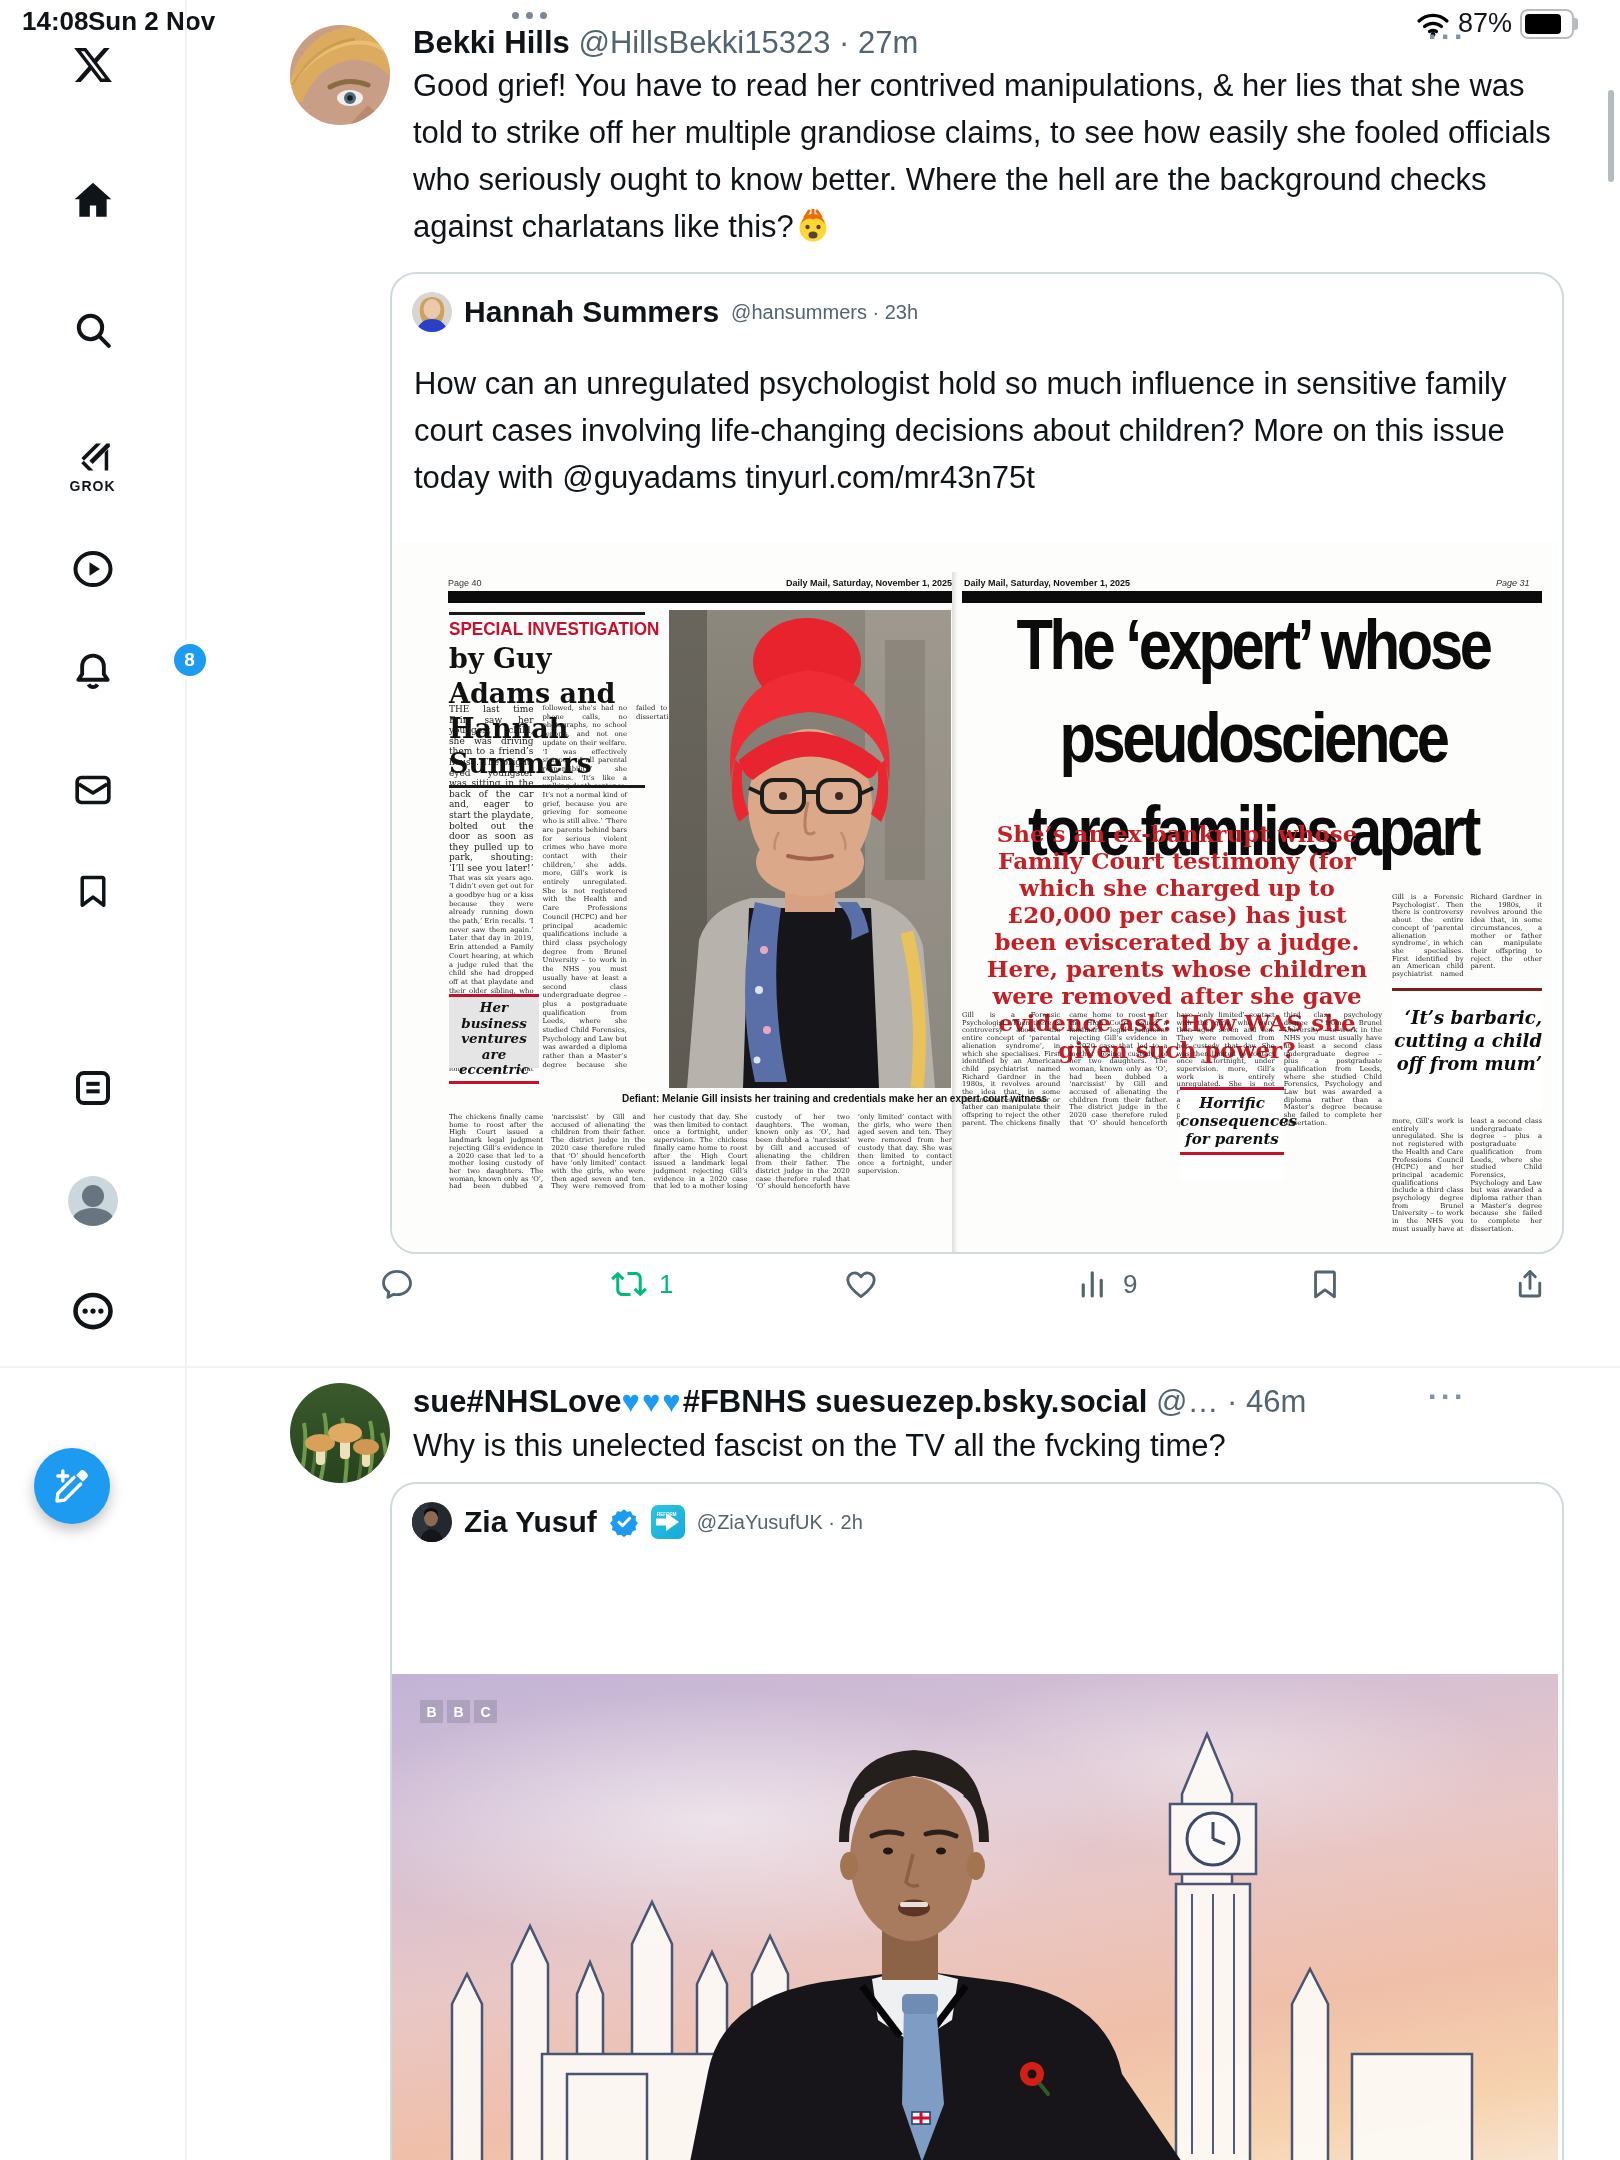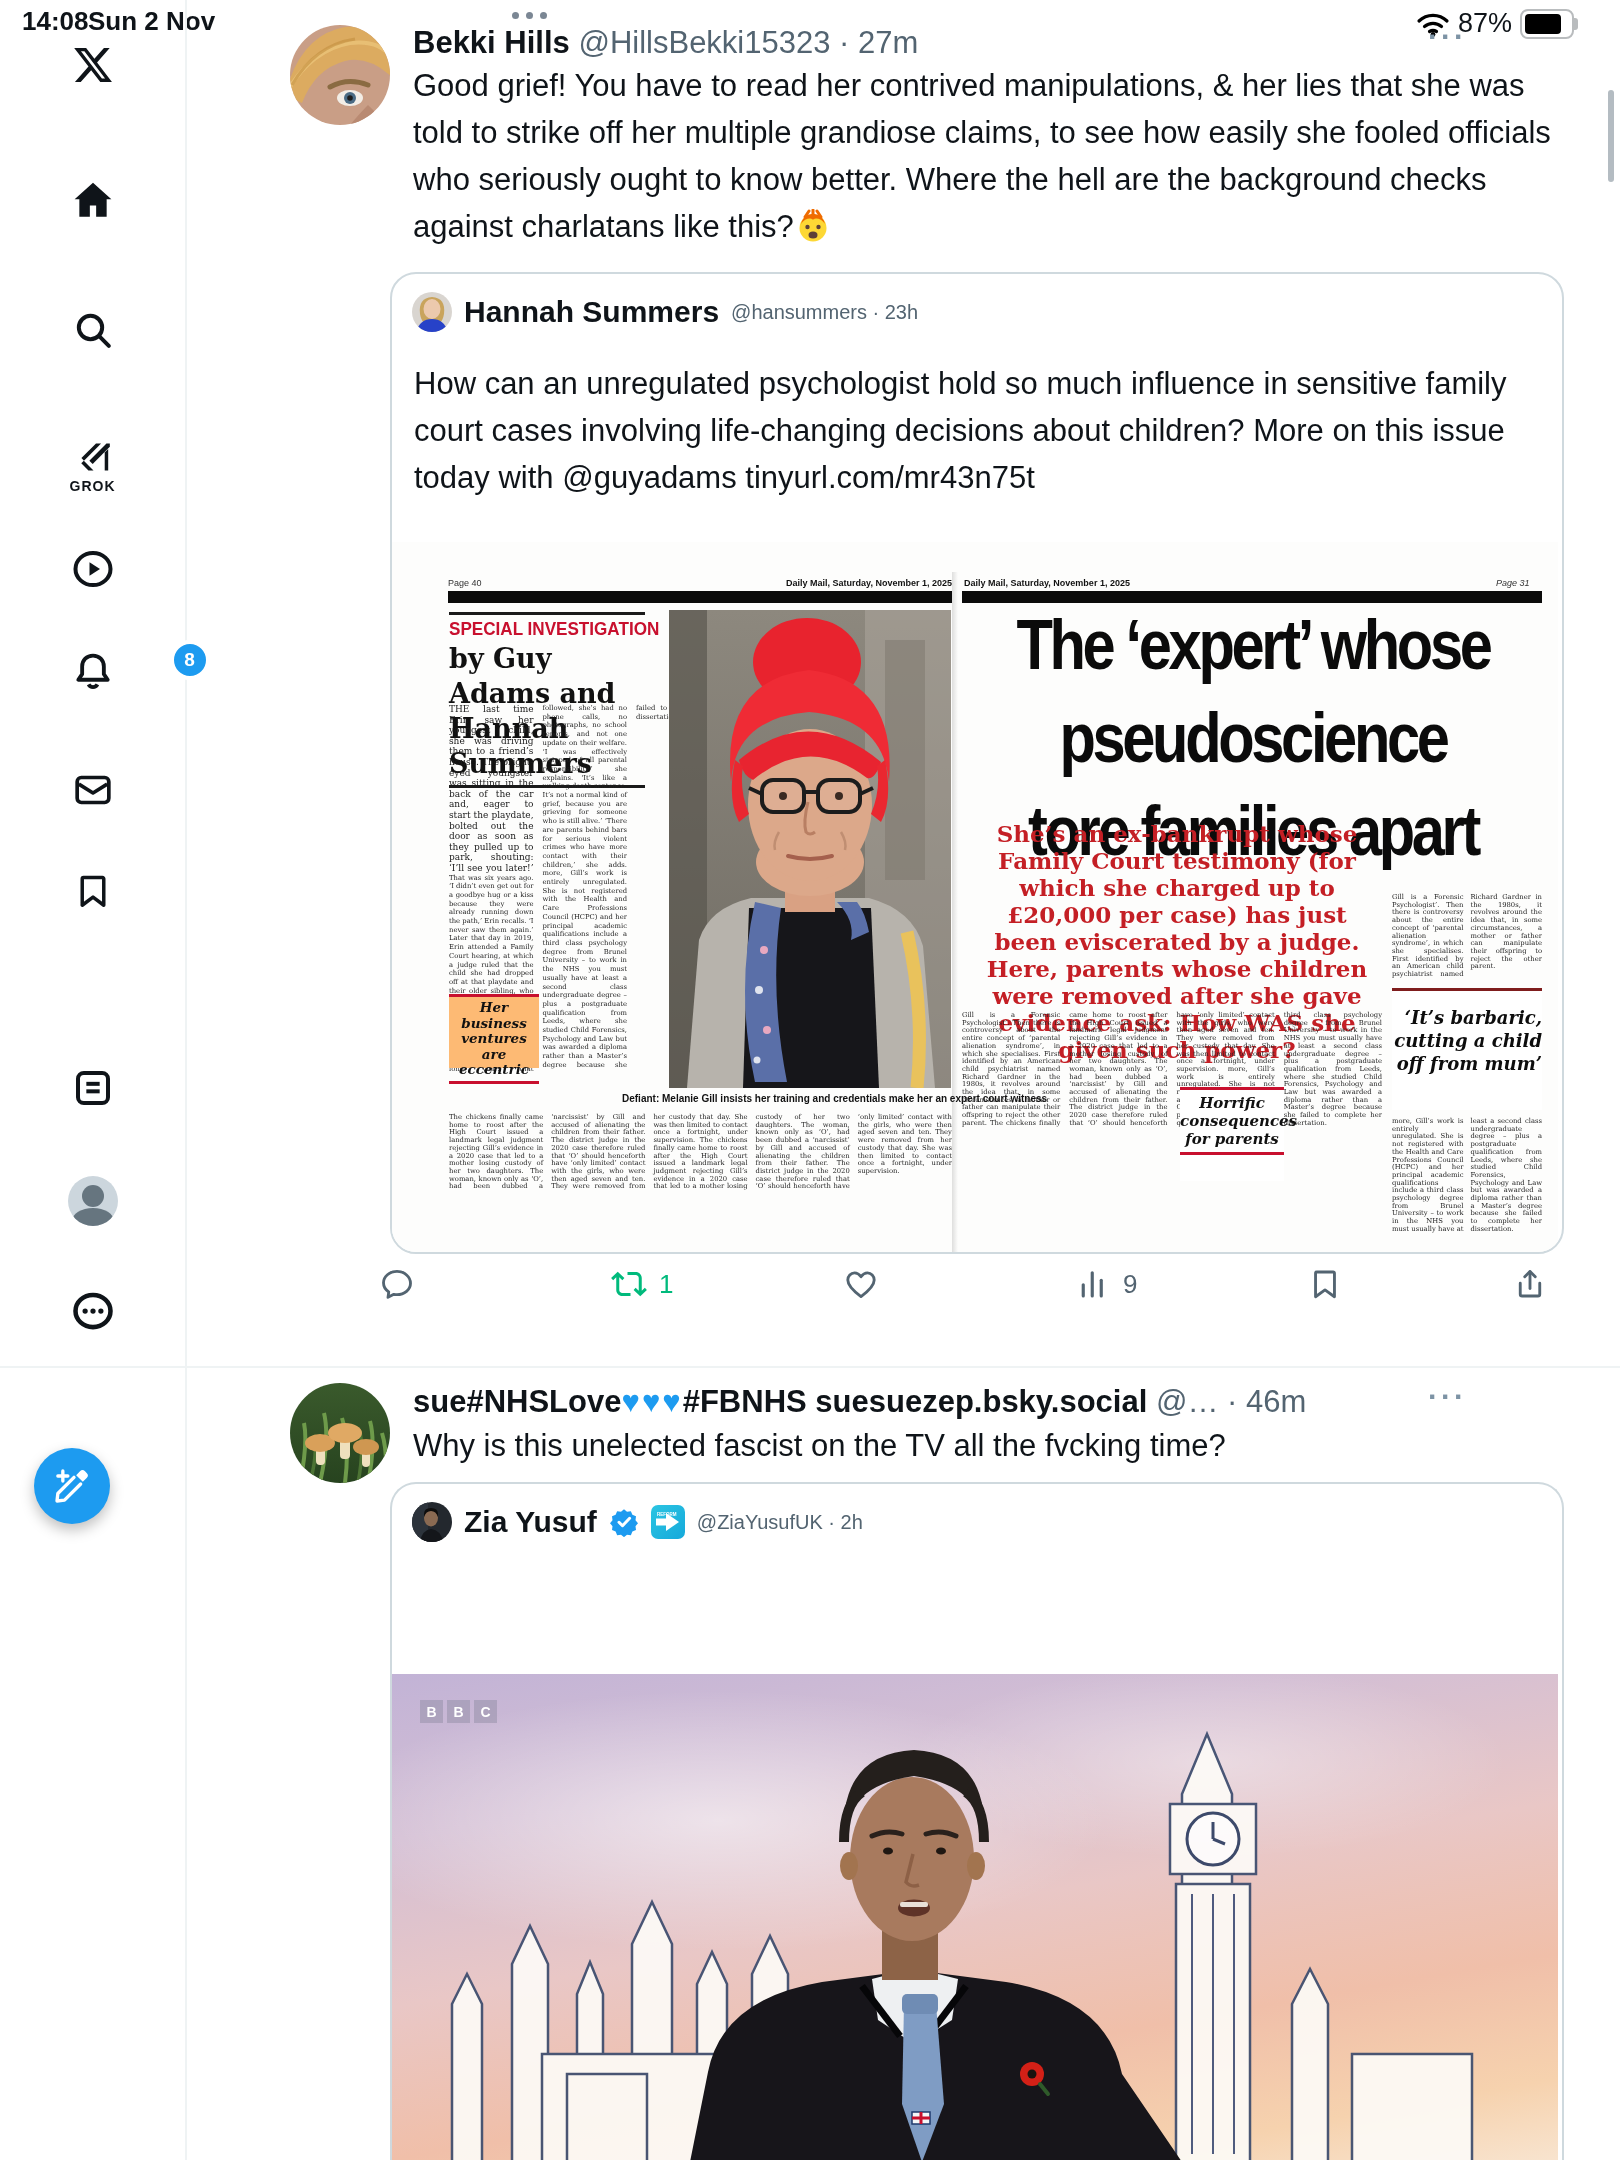--- a/index.html
+++ b/index.html
@@ -63,21 +63,21 @@
   .np-bar{position:absolute;top:49px;height:12px;background:#0b0b0b;}
   .np-kicker{position:absolute;left:57px;top:70px;width:196px;}
   .np-kicker .rule{height:3px;background:#1a1a1a;}
   .np-kicker .k{color:#c8102e;font-family:"Liberation Sans",sans-serif;font-weight:800;font-size:19px;
                 transform:scaleX(.9);transform-origin:left;white-space:nowrap;padding:3px 0 1px;}
   .np-kicker .b{font-size:27px;font-weight:700;line-height:35px;color:#111;}
   .np-lede{position:absolute;left:57px;top:162px;width:178px;height:378px;column-count:2;column-gap:9px;
            font-size:7.5px;line-height:8.6px;text-align:justify;color:#1a1a1a;}
   .np-lede .first{font-size:9px;line-height:10.2px;font-weight:500;}
   .np-lede .first::first-letter{float:left;font-size:27px;line-height:22px;font-weight:700;padding-right:2px;}
-  .np-pullbox{position:absolute;left:57px;top:452px;width:90px;height:74px;background:#fdba74;text-align:center;}
+  .np-pullbox{position:absolute;left:57px;top:452px;width:90px;height:74px;background:#e5e5e5;text-align:center;}
   .np-pullbox .rrule{height:3px;background:#c8102e;}
   .np-pullbox .t{font-style:italic;font-weight:700;font-size:13.5px;line-height:15.5px;color:#111;padding:3px 0;}
   .np-photo{position:absolute;left:277px;top:68px;width:282px;height:478px;overflow:hidden;}
   .np-caption{position:absolute;left:230px;top:551px;width:560px;font-size:10px;font-weight:700;
               font-family:"Liberation Sans",sans-serif;color:#111;}
   .np-strip{position:absolute;left:57px;top:572px;width:503px;height:132px;column-count:5;column-gap:8px;}
   .np-headline{position:absolute;left:572px;top:56px;width:578px;text-align:center;
                font-family:"Liberation Sans",sans-serif;font-weight:900;color:#0b0b0b;
                font-size:71px;line-height:93px;letter-spacing:-4px;transform:scaleX(.84);transform-origin:center;}
   .np-stand{position:absolute;left:585px;top:278px;width:400px;text-align:center;color:#c41f25;

